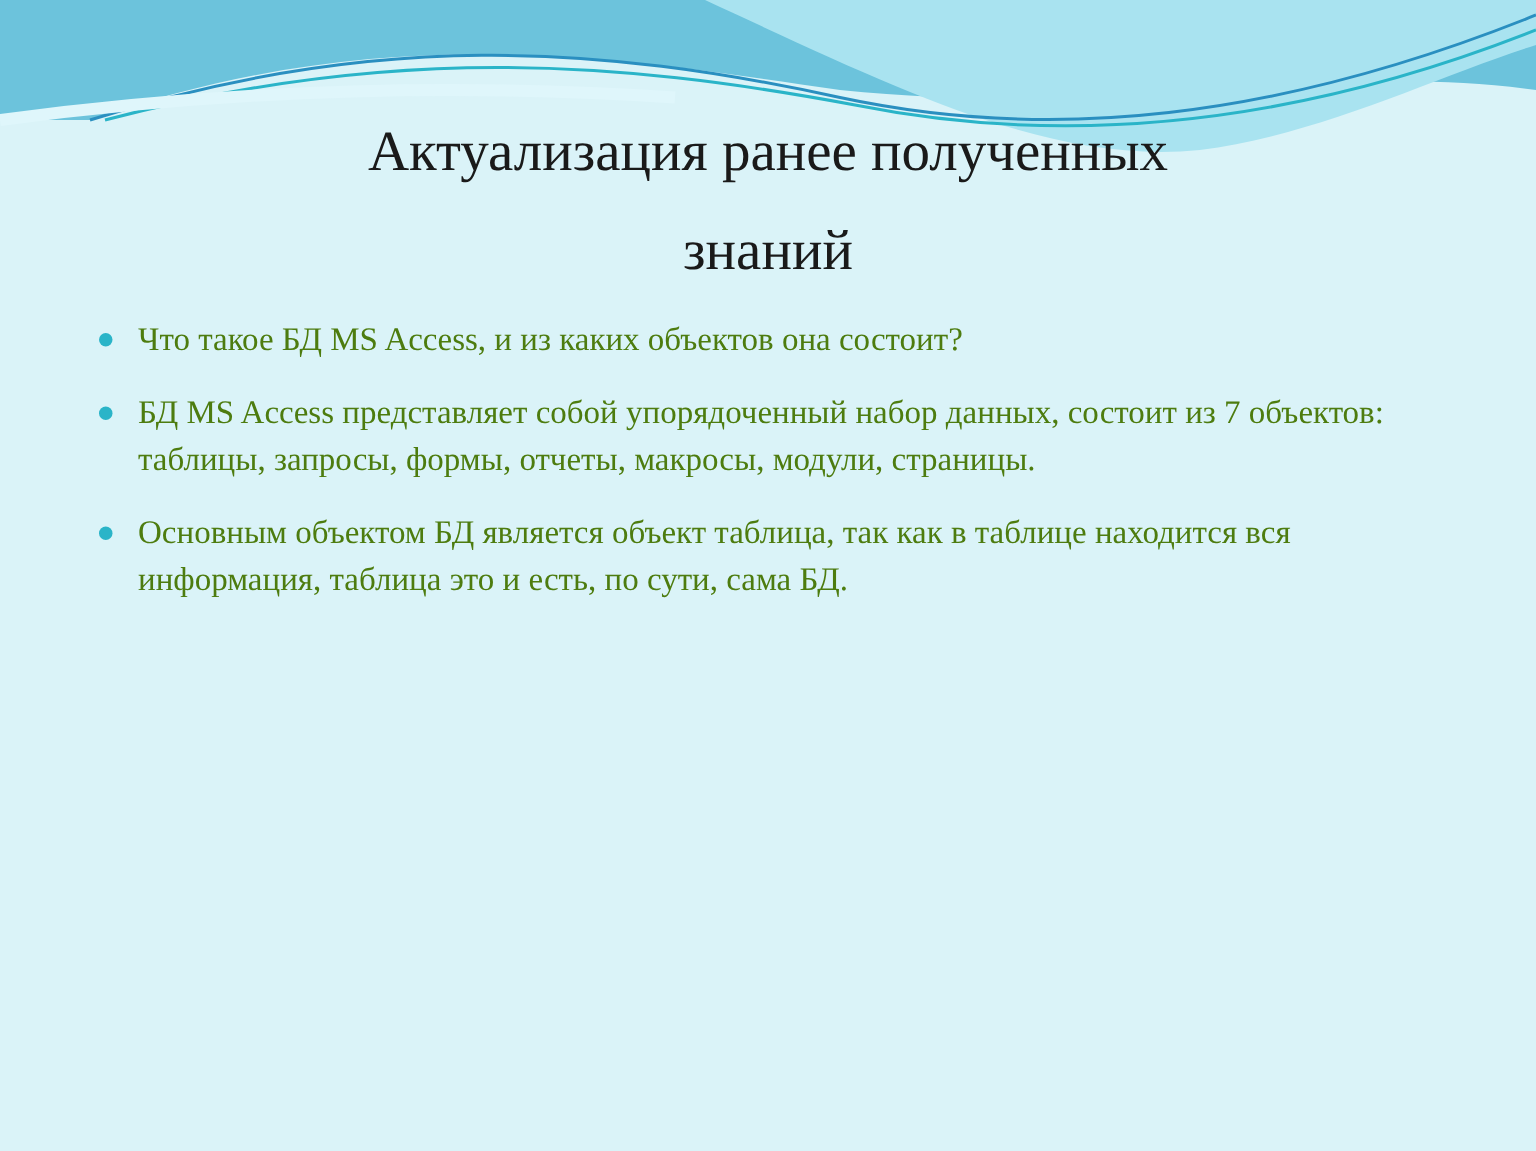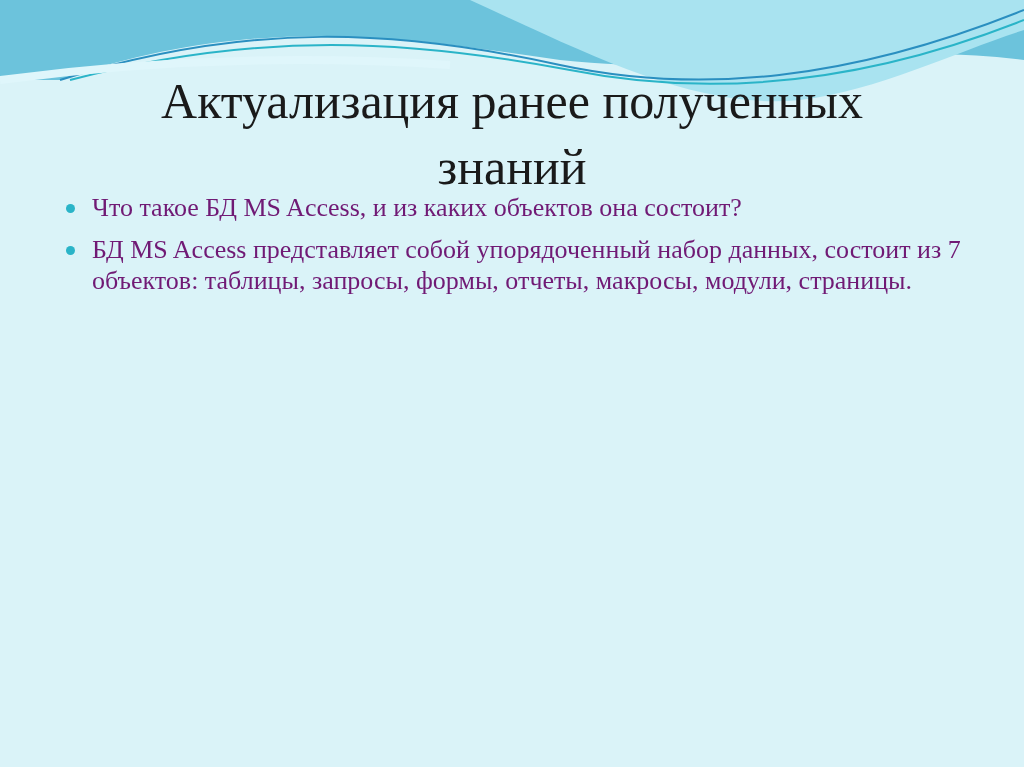--- a/index.html
+++ b/index.html
@@ -1,20 +1,20 @@
 <!DOCTYPE html>
 <html><head>
 <meta charset="utf-8">
 <style>
   html, body { margin:0; padding:0; }
   body { width:1024px; height:767px; overflow:hidden; background:#daf3f8; position:relative; font-family:"Liberation Serif", serif; }
   .bg { position:absolute; left:0; top:0; width:1024px; height:767px; }
-  .title { position:absolute; left:0; top:68px; width:1024px; text-align:center; font-size:50px; line-height:66px; color:#1a1a1a; }
+  .title { position:absolute; left:0; top:68px; width:1024px; text-align:center; font-size:38px; line-height:66px; color:#1a1a1a; }
   .content { position:absolute; left:60px; top:192px; width:920px; }
-  .item { position:relative; padding-left:32px; font-size:26px; line-height:31px; color:#701a75; margin-bottom:11px; }
+  .item { position:relative; padding-left:32px; font-size:22px; line-height:31px; color:#4d7c0f; margin-bottom:11px;margin-top:18px; }
   .item.ital { }
   .bullet { position:absolute; left:6px; top:12px; width:9px; height:9px; border-radius:50%; background:#2ab4c8; }
 </style>
 </head>
 <body>
 
 <svg class="bg" viewBox="0 0 1024 767" preserveAspectRatio="none">
   <path d="M0 0 H1024 V60 C880 40 760 80 560 60 C420 40 260 10 60 80 L0 80 Z" fill="#6cc3dc"></path>
   <path d="M470 0 H1024 V30 C960 50 880 90 800 100 C700 110 600 60 470 0 Z" fill="#a9e3f0"></path>
   <path d="M60 80 C250 20 400 30 560 65 C700 95 850 80 1024 10" stroke="#2a8fc0" stroke-width="2" fill="none"></path>
@@ -23,13 +23,14 @@
 </svg>
 
 <div class="title">
   <div>Актуализация ранее полученных</div>
   <div>знаний</div>
 </div>
 
 <div class="content">
   <div class="item"><span class="bullet"></span><span>Что такое БД MS Access, и из каких объектов она состоит?</span></div>
   <div class="item ital"><span class="bullet"></span><span>БД MS Access представляет собой упорядоченный набор данных, состоит из 7 объектов: таблицы, запросы, формы, отчеты, макросы, модули, страницы.</span></div>
+  <div class="item ital"><span class="bullet"></span><span> Основным объектом БД является объект таблица, так как в таблице находится вся информация, таблица это и есть, по сути, сама БД.</span></div>
 </div>
 
 </body></html>

